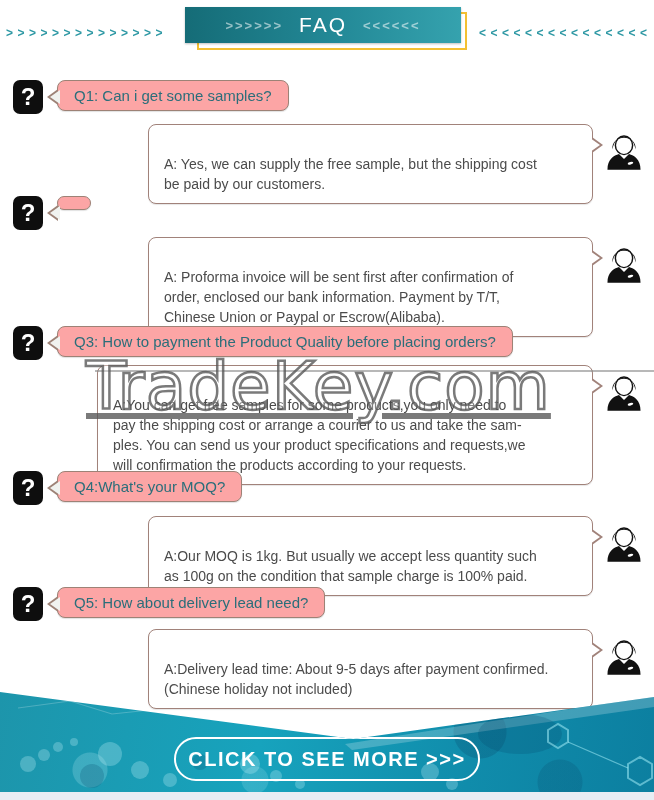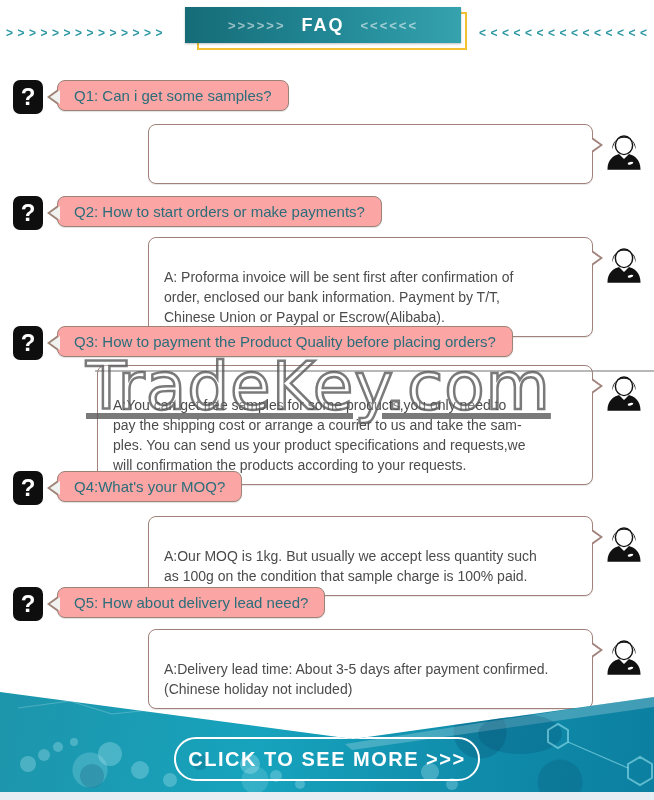--- a/index.html
+++ b/index.html
@@ -21,21 +21,21 @@
     position:absolute; left:197px; top:12px; width:270px; height:38px;
     border:2px solid #f3c032; z-index:0; background:transparent;
   }
   .banner {
     position:absolute; left:185px; top:7px; width:276px; height:36px; z-index:1;
     background:linear-gradient(90deg,#156c77 0%, #238997 55%, #35a2ae 100%);
     display:flex; align-items:center; justify-content:center; gap:16px;
     box-shadow:0 1px 2px rgba(0,0,0,.25);
   }
   .banner .mini-arrows { font-size:13px; font-weight:bold; color:rgba(255,255,255,.55); letter-spacing:2px; }
-  .banner .title { font-size:18px; font-weight:bold; color:#ffffff; letter-spacing:2px; }
+  .banner .title { font-size:21px; font-weight:normal; color:#ffffff; letter-spacing:2px; }
 
   
   .q-icon {
     position:absolute; left:13px; width:30px; height:34px; background:#0e0e0e;
     border-radius:7px; color:#fff; font-size:24px; font-weight:bold;
     display:flex; align-items:center; justify-content:center;
   }
   .q-bubble {
     position:absolute; left:57px; max-width:540px; width:max-content;
     background:#fca5a5; border:1.5px solid #9d8276; border-radius:8px;
@@ -111,33 +111,33 @@
     <span class="mini-arrows">&lt;&lt;&lt;&lt;&lt;&lt;</span>
   </div>
   <span class="side-arrows right">&lt;&lt;&lt;&lt;&lt;&lt;&lt;&lt;&lt;&lt;&lt;&lt;&lt;&lt;&lt;</span>
 
   <div class="q-icon" style="top:80px">?</div>
   <div class="q-bubble" style="top:80px">
     <span class="tail-out"></span><span class="tail-in"></span>
     <span>Q1: Can i get some samples?</span>
   </div>
   <div class="a-bubble" style="top:124px">
-    <span class="tail-out"></span><span class="tail-in"></span>
+    <span class="tail-out"></span><span class="tail-in"></span><span>A: Yes, we can supply the free sample, but the shipping cost
+be paid by our customers.</span>
   </div>
   <svg class="person" style="top:127px" viewBox="0 0 64 64">
     <ellipse cx="32" cy="24" rx="12" ry="13" fill="#fff" stroke="#111" stroke-width="2"></ellipse>
     <path d="M16 30 C13 8 51 8 48 30 C46 16 38 12 32 12 C26 12 18 16 16 30 Z" fill="#111"></path>
     <path d="M9 58 C9 43 18 38 25 36 L32 43 L39 36 C46 38 55 43 55 58 Z" fill="#111"></path>
     <ellipse cx="41" cy="49" rx="4" ry="1.8" fill="#fff" transform="rotate(-14 41 49)"></ellipse>
   </svg>
 
   <div class="q-icon" style="top:196px">?</div>
   <div class="q-bubble" style="top:196px">
     <span class="tail-out"></span><span class="tail-in"></span>
-    <span>Q2: How to start orders or make payments?</span>
   </div>
   <div class="a-bubble" style="top:237px">
     <span class="tail-out"></span><span class="tail-in"></span><span>A: Proforma invoice will be sent first after confirmation of
 order, enclosed our bank information. Payment by T/T,
 Chinese Union or Paypal or Escrow(Alibaba).</span>
   </div>
   <svg class="person" style="top:240px" viewBox="0 0 64 64">
     <ellipse cx="32" cy="24" rx="12" ry="13" fill="#fff" stroke="#111" stroke-width="2"></ellipse>
     <path d="M16 30 C13 8 51 8 48 30 C46 16 38 12 32 12 C26 12 18 16 16 30 Z" fill="#111"></path>
     <path d="M9 58 C9 43 18 38 25 36 L32 43 L39 36 C46 38 55 43 55 58 Z" fill="#111"></path>
@@ -177,21 +177,21 @@
     <path d="M9 58 C9 43 18 38 25 36 L32 43 L39 36 C46 38 55 43 55 58 Z" fill="#111"></path>
     <ellipse cx="41" cy="49" rx="4" ry="1.8" fill="#fff" transform="rotate(-14 41 49)"></ellipse>
   </svg>
 
   <div class="q-icon" style="top:587px">?</div>
   <div class="q-bubble" style="top:587px">
     <span class="tail-out"></span><span class="tail-in"></span>
     <span>Q5: How about delivery lead need?</span>
   </div>
   <div class="a-bubble" style="top:629px">
-    <span class="tail-out"></span><span class="tail-in"></span><span>A:Delivery lead time: About 3-5 days after payment confirmed.
+    <span class="tail-out"></span><span class="tail-in"></span><span>A:Delivery lead time: About 9-5 days after payment confirmed.
 (Chinese holiday not included)</span>
   </div>
   <svg class="person" style="top:632px" viewBox="0 0 64 64">
     <ellipse cx="32" cy="24" rx="12" ry="13" fill="#fff" stroke="#111" stroke-width="2"></ellipse>
     <path d="M16 30 C13 8 51 8 48 30 C46 16 38 12 32 12 C26 12 18 16 16 30 Z" fill="#111"></path>
     <path d="M9 58 C9 43 18 38 25 36 L32 43 L39 36 C46 38 55 43 55 58 Z" fill="#111"></path>
     <ellipse cx="41" cy="49" rx="4" ry="1.8" fill="#fff" transform="rotate(-14 41 49)"></ellipse>
   </svg>
 
   <div class="wm-line"></div>

